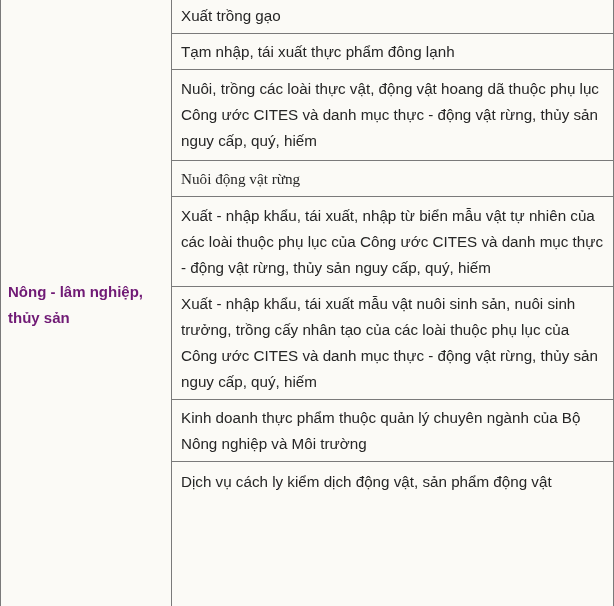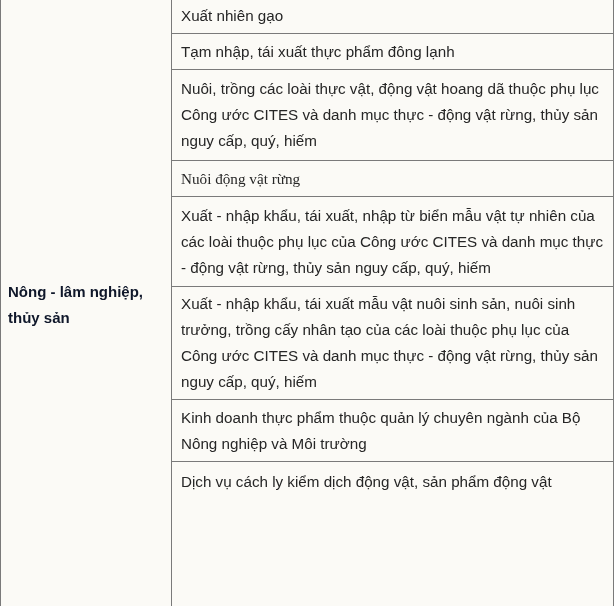--- a/index.html
+++ b/index.html
@@ -36,21 +36,21 @@
       box-sizing: border-box;
       display: flex;
       align-items: center;
       padding-left: 6px;
       padding-top: 1px;
     }
     .category {
       font-weight: bold;
       font-size: 15px;
       line-height: 26px;
-      color: #0f172a;
+      color: #701a75;
       width: 155px;
     }
     .right-col {
       position: absolute;
       left: 171px;
       right: 0;
       top: 0;
       bottom: 0;
     }
     .row {
@@ -68,21 +68,21 @@
   </style>
 </head>
 <body>
 
 <div class="table">
   <div class="left-cell">
     <div class="category">Nông - lâm nghiệp, thủy sản</div>
   </div>
   <div class="right-col">
     <div class="row" style="height: 36px;">
-        <span>Xuất nhiên gạo</span>
+        <span>Xuất trồng gạo</span>
       </div>
     <div class="row" style="height: 36px; text-align: right;">
         <span>Tạm nhập, tái xuất thực phẩm đông lạnh</span>
       </div>
     <div class="row" style="height: 91px;">
         <span>Nuôi, trồng các loài thực vật, động vật hoang dã thuộc phụ lục Công ước CITES và danh mục thực - động vật rừng, thủy sản nguy cấp, quý, hiếm</span>
       </div>
     <div class="row" style="height: 36px; font-family: Liberation Serif, serif;">
         <span>Nuôi động vật rừng</span>
       </div>

